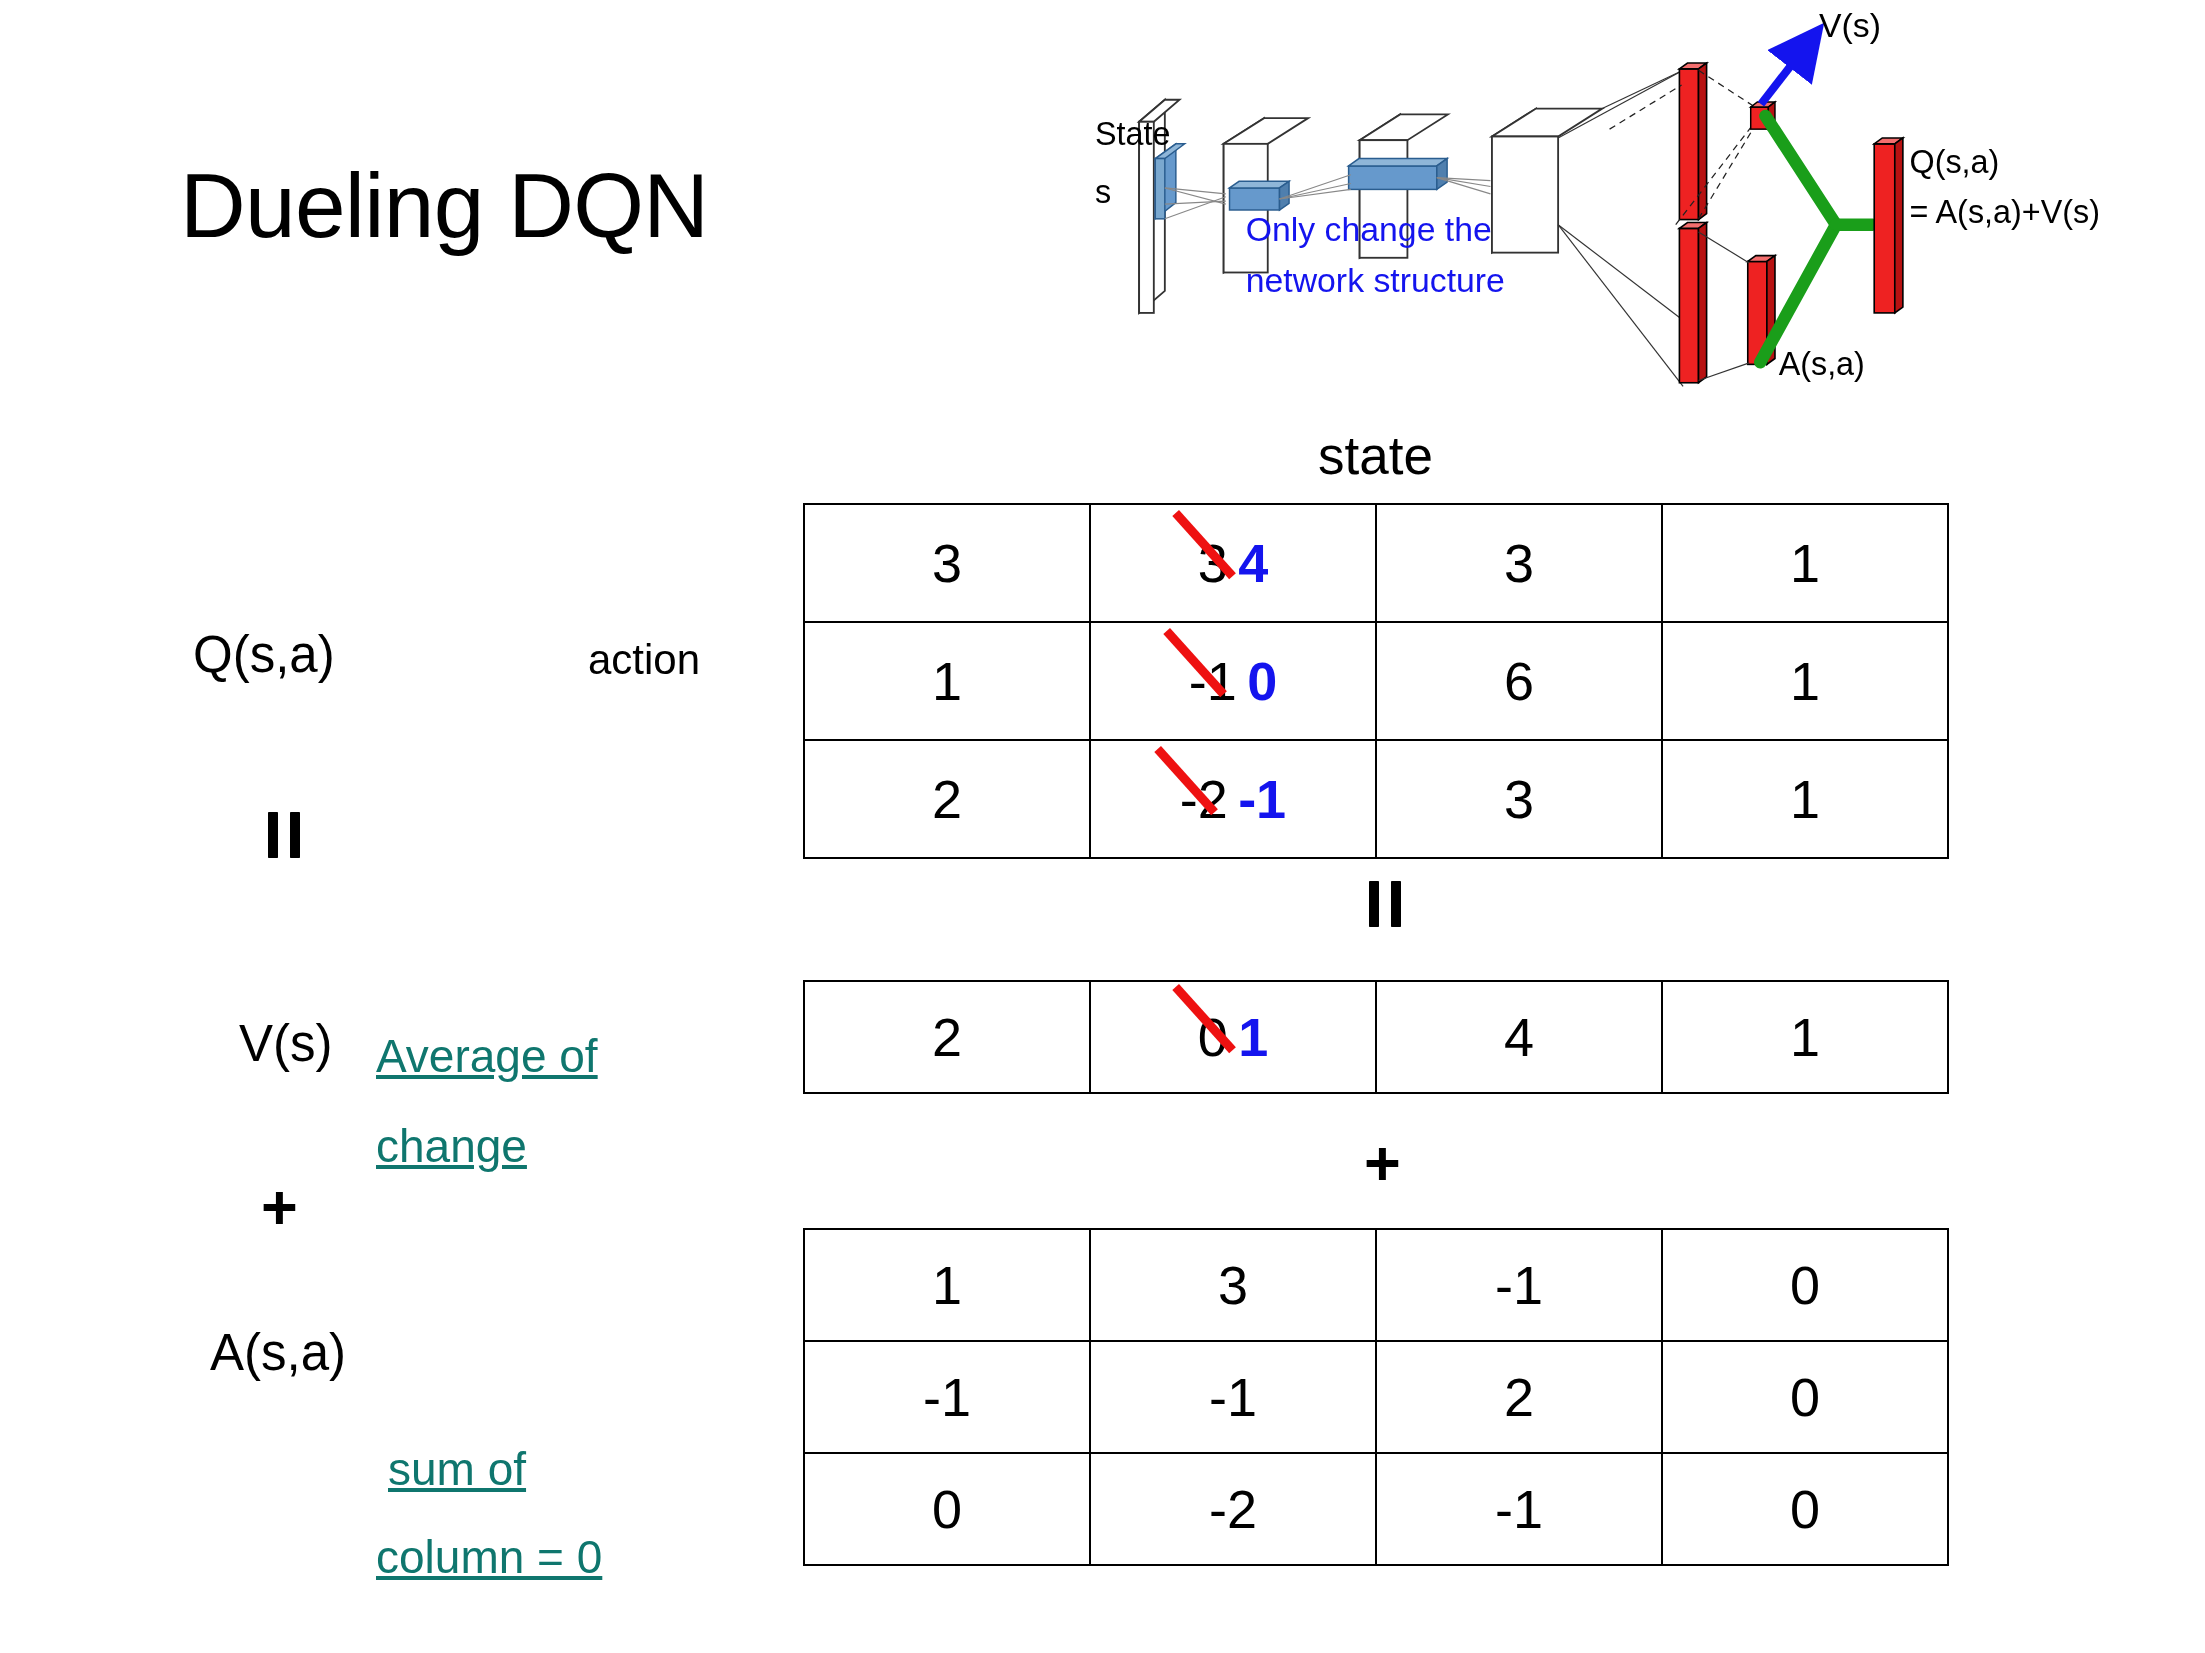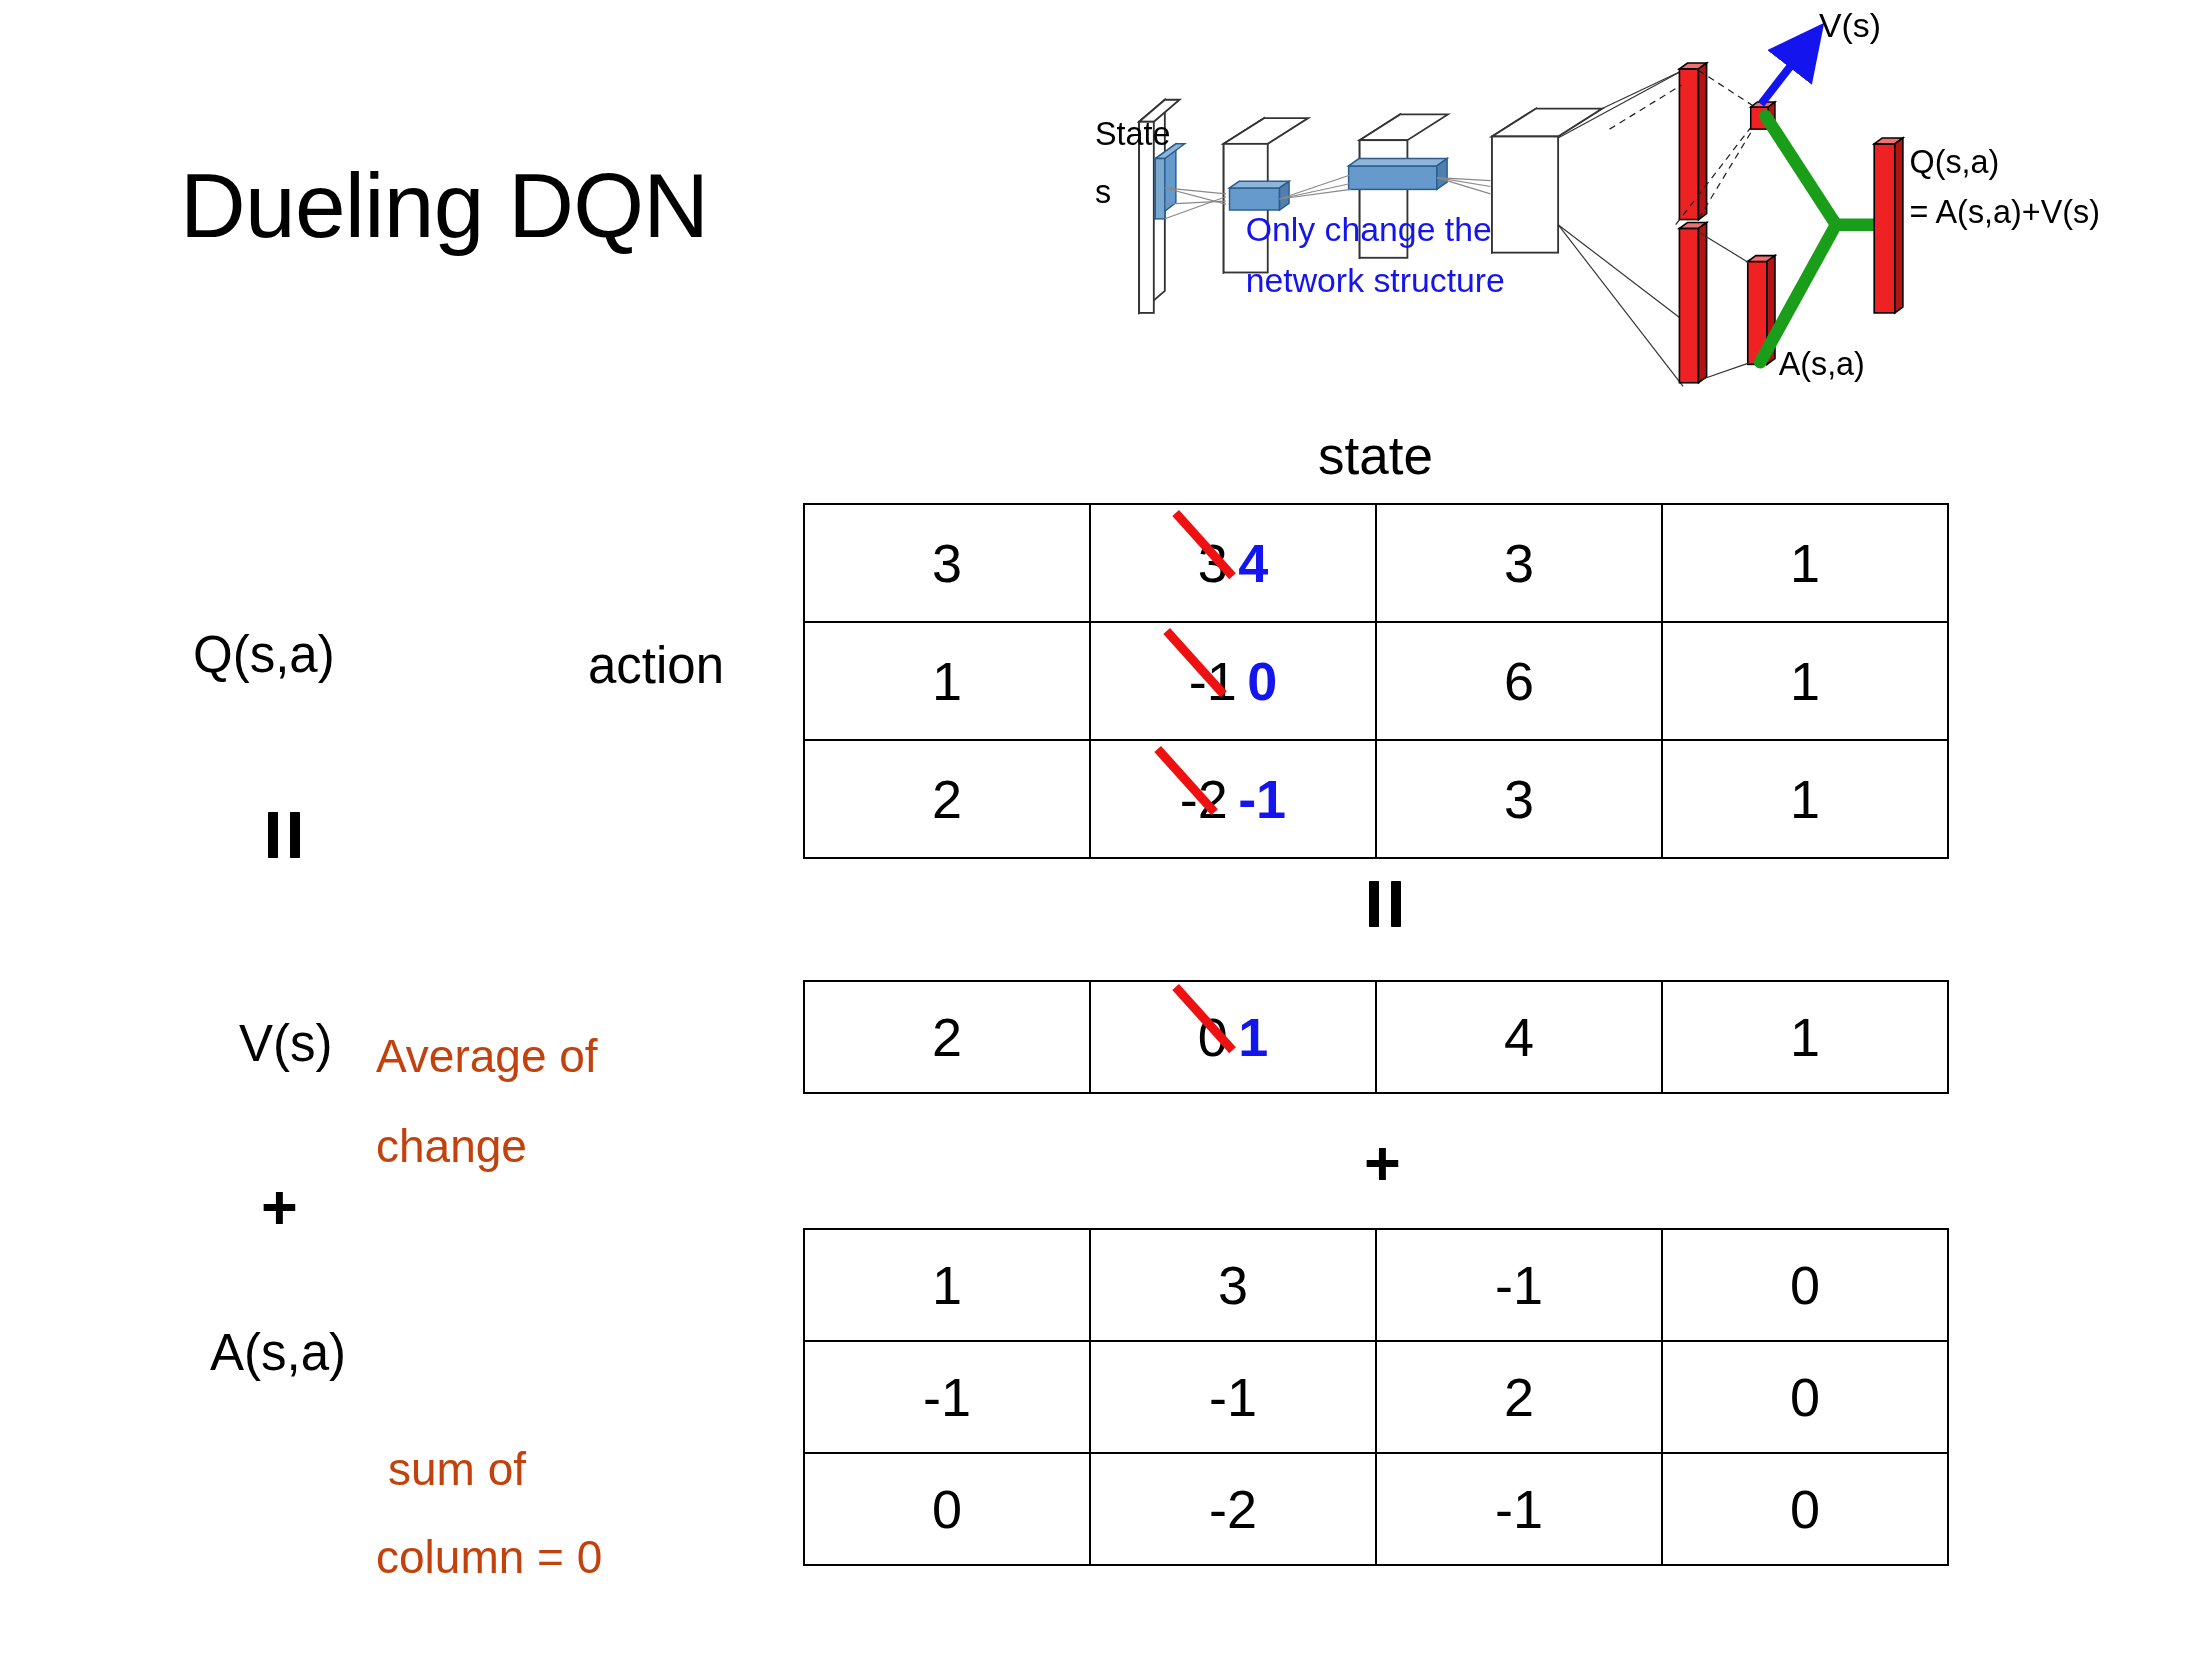--- a/index.html
+++ b/index.html
@@ -11,21 +11,21 @@
     font-weight:400;letter-spacing:-0.7px;line-height:1;color:#000000;white-space:nowrap;}
 
   
   #net-diagram{position:absolute;left:1095px;top:3.7px;width:1110px;height:412px;}
   #net-diagram svg{display:block;}
   .diag-text{font-family:"Liberation Sans", sans-serif;fill:#000;}
   .diag-text-blue{font-family:"Liberation Sans", sans-serif;fill:#1414ee;}
 
   
   .side-label{position:absolute;font-size:51px;color:#000;white-space:nowrap;line-height:1;}
-  .blue-note{position:absolute;font-size:46px;color:#c2410c;line-height:1.18;white-space:nowrap;}
+  .blue-note{position:absolute;font-size:46px;color:#0f766e;line-height:1.18;white-space:nowrap;text-decoration:underline;}
 
   
   .eqbars{position:absolute;display:flex;gap:12.5px;}
   .eqbars i{display:block;width:9.6px;height:46px;background:#000;border-radius:0.7px;}
 
   .plussign{position:absolute;color:#000;font-size:63px;font-weight:bold;line-height:1;}
 
   
   .tbl{position:absolute;border-collapse:collapse;table-layout:fixed;}
   .tbl td{border:2.2px solid #000;text-align:center;vertical-align:middle;
@@ -38,21 +38,21 @@
   #a-table td{height:110px;}
 
   
   .cell-edit{display:inline-flex;align-items:center;justify-content:center;gap:10.3px;}
   .old-val{position:relative;display:inline-block;color:#000;}
   .old-val::after{content:"";position:absolute;left:-19px;top:-22px;width:85px;height:0;
      border-top:9.6px solid #ee1111;transform:rotate(48deg);transform-origin:left top;}
   .new-val{color:#1414ee;font-weight:bold;}
 
   #state-label{position:absolute;left:1318px;top:425px;font-size:53px;color:#000;}
-  #action-label{position:absolute;left:588px;top:636px;font-size:51px;color:#000;}
+  #action-label{position:absolute;left:588px;top:636px;font-size:42px;color:#000;}
 </style>
 </head>
 <body>
 
 <div id="slide-title">Dueling DQN</div>
 
 <div id="net-diagram">
 <svg width="1110" height="412" viewBox="0 0 1510 560" xmlns="http://www.w3.org/2000/svg">
   <defs>
     <marker id="arrowblue" markerWidth="7" markerHeight="7" refX="3" refY="3.5" orient="auto">

